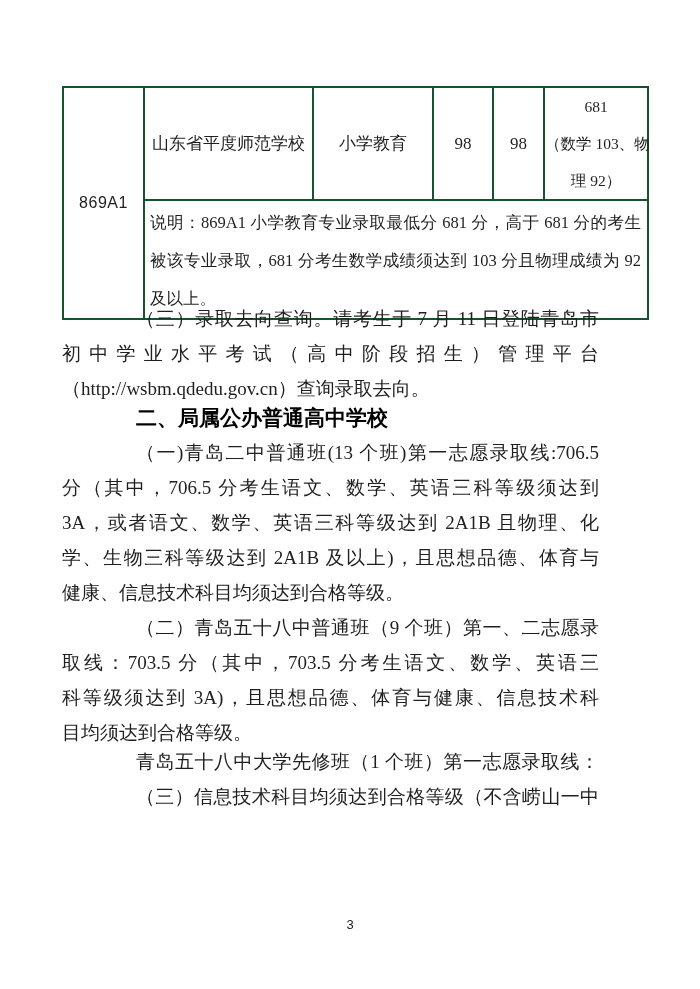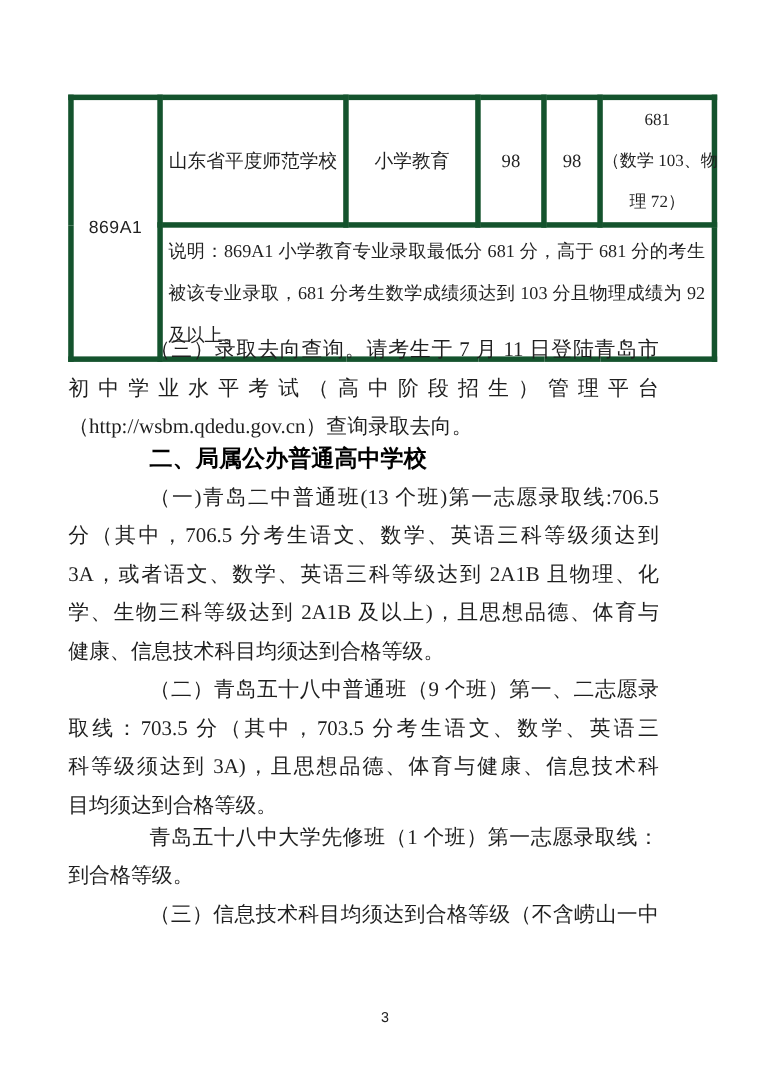--- a/index.html
+++ b/index.html
@@ -17,21 +17,21 @@
   
   .doc-table {
     position: absolute;
     left: 62px;
     top: 86px;
     width: 585px;
     border-collapse: collapse;
     table-layout: fixed;
   }
   .doc-table td {
-    border: 5px solid #14532d;
+    border: 2px solid #14532d;
     text-align: center;
     vertical-align: middle;
     font-size: 17px;
     color: #1f1f1f;
   }
   .doc-table tr { height: 112px; }
   td.code-cell {
     font-family: "Liberation Sans", "DejaVu Sans", sans-serif;
     font-size: 16px;
     letter-spacing: 0.5px;
@@ -102,21 +102,21 @@
     <tbody>
       <tr>
         <td class="code-cell" rowspan="2">869A1</td>
         <td>山东省平度师范学校</td>
         <td>小学教育</td>
         <td>98</td>
         <td>98</td>
         <td>
           <div class="score-line">681</div>
           <div class="score-line">（数学 103、物</div>
-          <div class="score-line">理 72）</div>
+          <div class="score-line">理 92）</div>
         </td>
       </tr>
       <tr>
         <td class="note-cell" colspan="5">
           <div class="note-line just">说明：869A1 小学教育专业录取最低分 681 分，高于 681 分的考生已经</div>
           <div class="note-line just">被该专业录取，681 分考生数学成绩须达到 103 分且物理成绩为 92 分</div>
           <div class="note-line plain">及以上。</div>
         </td>
       </tr>
     </tbody>
@@ -142,21 +142,20 @@
 
     <div>
       <div class="tl jl ind">（二）青岛五十八中普通班（9 个班）第一、二志愿录</div>
       <div class="tl jl">取线：703.5 分（其中，703.5 分考生语文、数学、英语三</div>
       <div class="tl jl">科等级须达到 3A)，且思想品德、体育与健康、信息技术科</div>
       <div class="tl plain">目均须达到合格等级。</div>
     </div>
 
     <div class="para-ap">
       <div class="tl jl ind">青岛五十八中大学先修班（1 个班）第一志愿录取线：</div>
-      <div class="tl plain">到合格等级。</div>
     </div>
 
     <div>
       <div class="tl jl ind">（三）信息技术科目均须达到合格等级（不含崂山一中崂</div>
     </div>
 
   </div>
 
   <div class="page-footer">3</div>
 

